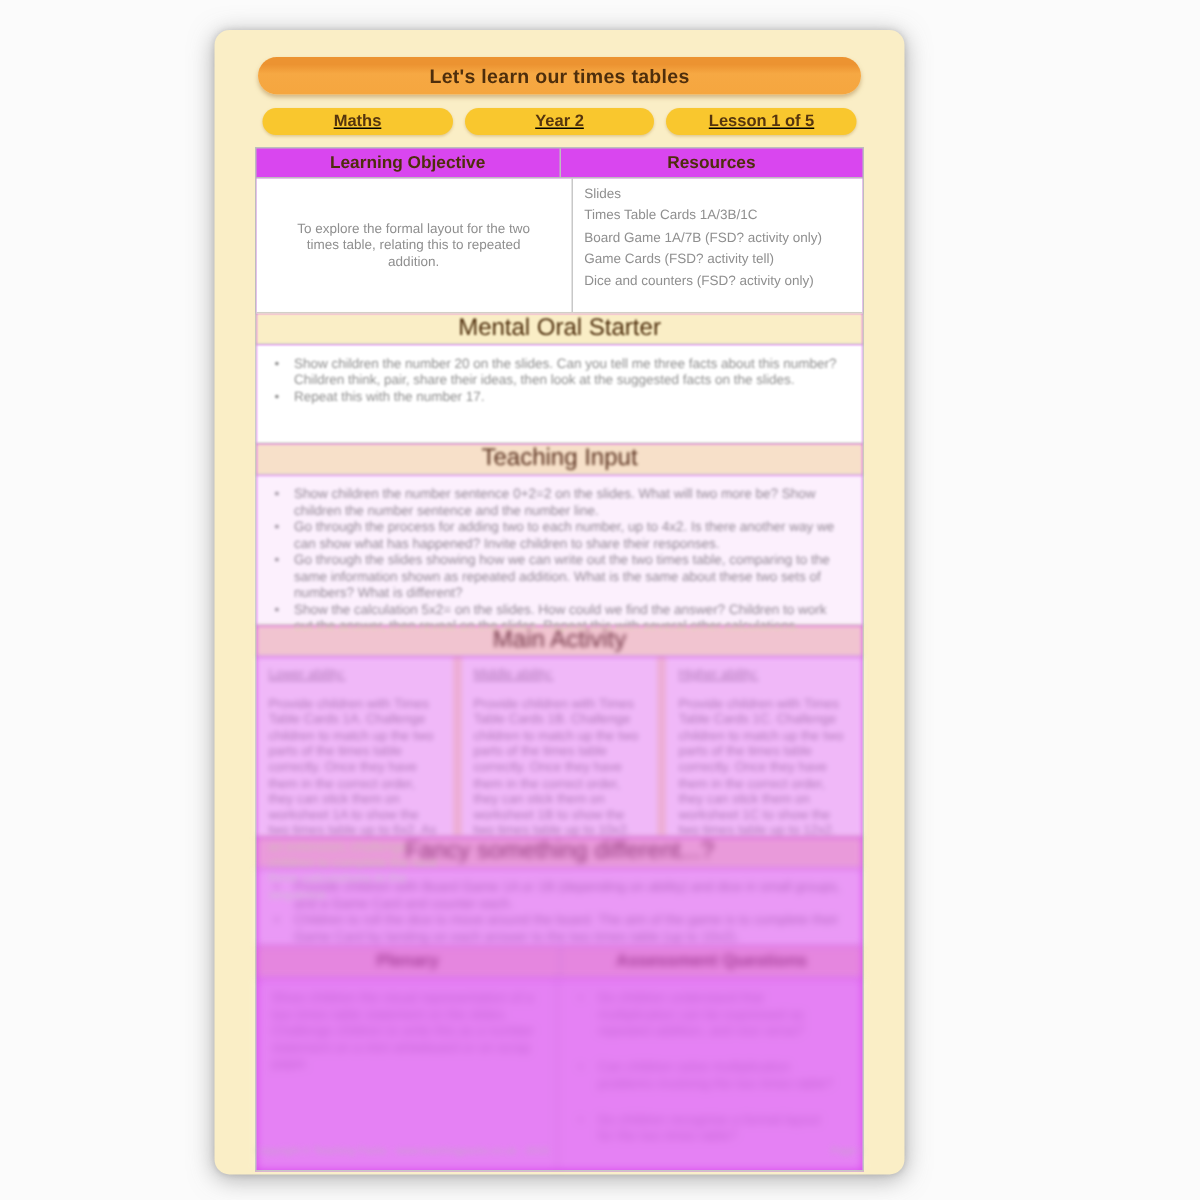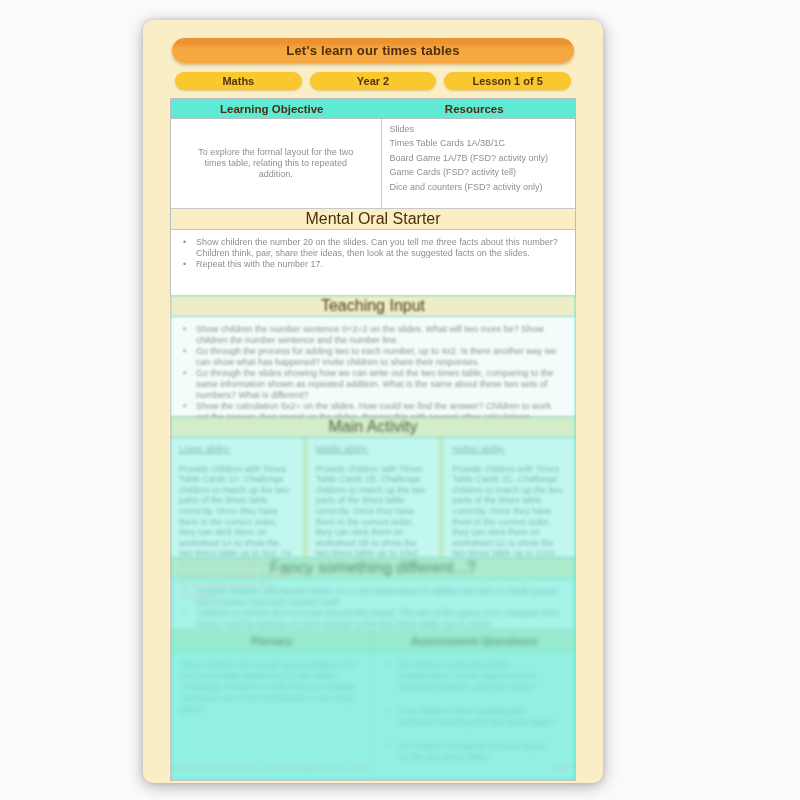--- a/index.html
+++ b/index.html
@@ -14,28 +14,28 @@
     box-shadow:0 3px 16px rgba(110,110,110,.55), 0 0 4px rgba(150,150,150,.35);
   }
   .banner{
     margin:18px 29px 0;height:25px;border-radius:13px;
     background:linear-gradient(180deg,#EC9331 0%,#EC9331 20%,#F6A843 45%,#F5A63F 100%);
     display:flex;align-items:center;justify-content:center;
     color:#4E2E0C;font-weight:bold;font-size:13px;letter-spacing:.2px;
     box-shadow:0 2px 3px rgba(170,130,70,.5);
     filter:blur(.4px);
   }
-  .pills{display:flex;gap:8px;margin:9px 32px 0;filter:blur(.4px);}
+  .pills{display:flex;gap:8px;margin:9px 32px 0;filter:blur(.4px);text-decoration:underline;}
   .pill{
     flex:1;height:18px;border-radius:9px;background:#F9C72E;
     display:flex;align-items:center;justify-content:center;
     color:#55350E;font-weight:bold;font-size:11px;
     box-shadow:0 1px 2px rgba(180,140,60,.4);
   }
-  .tbl{margin:8px 27px 0;border:1px solid #bdbdbd;background:#5eead4;}
+  .tbl{margin:8px 27px 0;border:1px solid #bdbdbd;background:#d946ef;}
   .row{display:flex;}
   .thead{height:19px;border-bottom:1px solid #bdbdbd;filter:blur(.45px);}
   .thead .hcell{
     flex:1;display:flex;align-items:center;justify-content:center;
     font-weight:bold;color:#4E2E0C;font-size:11.5px;
   }
   .thead .hcell:first-child{border-right:1px solid #bdbdbd;}
   .objrow{height:89px;background:#fff;border-bottom:1px solid #c8c8c8;filter:blur(.5px);}
   .objcell{
     flex:1;display:flex;align-items:center;justify-content:center;text-align:center;

